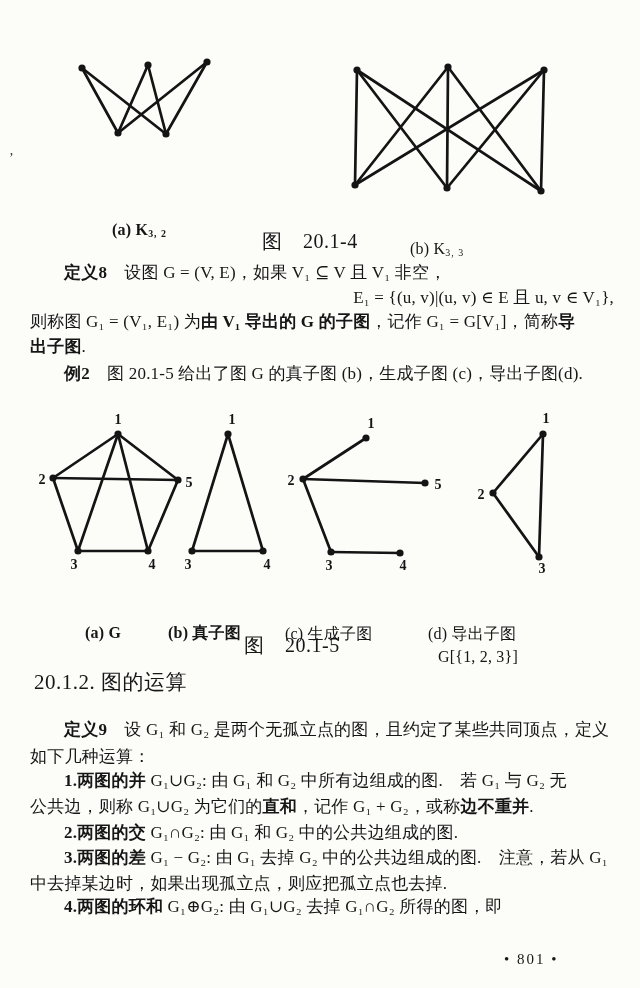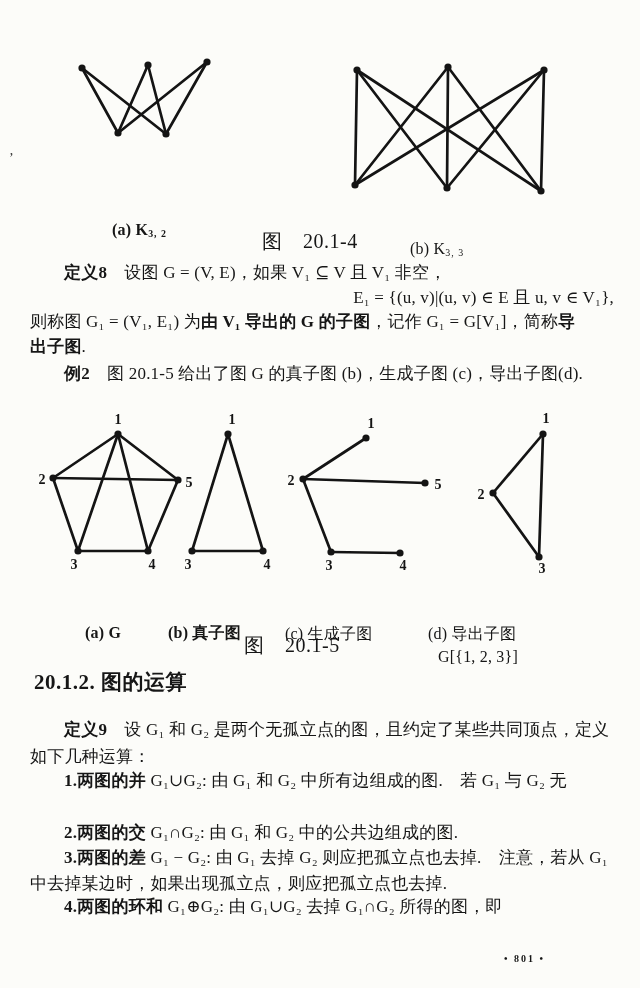--- a/index.html
+++ b/index.html
@@ -23,24 +23,24 @@
   }
   .col{left:30px;width:584px;}
   .indent{padding-left:34px;}
   .center{text-align:right;white-space:normal;}
   .b{font-weight:bold;}
   .sub{font-size:0.62em;vertical-align:-0.22em;letter-spacing:1px;}
   .figlabel{font-size:16px;margin-top:36px;}
   .caption{font-size:20px;letter-spacing:0.5px;}
   .section-heading{
     font-size:21px;
-    font-weight:bold;
+    font-weight:normal;
     letter-spacing:0.5px;
   }
-  .pagenum{font-size:10px;font-weight:bold;letter-spacing:2px;}
+  .pagenum{font-size:15px;font-weight:normal;letter-spacing:2px;}
   .stray{font-size:14px;color:#333;}
   .nlabel{
     font-family:"Liberation Serif","DejaVu Serif",serif;
     font-weight:bold;
     font-size:14px;
     fill:#141414;
     text-anchor:middle;
   }
 </style>
 </head>
@@ -158,20 +158,21 @@
   <div class="line figlabel" style="left:428px;top:587px"><span>(d) 导出子图</span></div>
   <div class="line figlabel" style="left:438px;top:610px"><span>G[{1, 2, 3}]</span></div>
   <div class="line caption" style="left:244px;top:634px"><span>图　20.1-5</span></div>
 
   <div class="line section-heading" style="left:34px;top:671px"><span>20.1.2. 图的运算</span></div>
 
   <div class="line col indent" style="top:719px"><span class="b">定义9</span><span>　设 G₁ 和 G₂ 是两个无孤立点的图，且约定了某些共同顶点，定义</span></div>
   <div class="line col" style="top:746px"><span>如下几种运算：</span></div>
 
   <div class="line col indent" style="top:770px"><span class="b">1.两图的并</span><span> G₁∪G₂: 由 G₁ 和 G₂ 中所有边组成的图.　若 G₁ 与 G₂ 无</span></div>
+  <div class="line col" style="top:796px"><span>公共边，则称 G₁∪G₂ 为它们的</span><span class="b">直和</span><span>，记作 G₁ + G₂，或称</span><span class="b">边不重并</span><span>.</span></div>
   <div class="line col indent" style="top:822px"><span class="b">2.两图的交</span><span> G₁∩G₂: 由 G₁ 和 G₂ 中的公共边组成的图.</span></div>
-  <div class="line col indent" style="top:847px"><span class="b">3.两图的差</span><span> G₁ − G₂: 由 G₁ 去掉 G₂ 则应把孤立点也去掉.　注意，若从 G₁</span></div>
+  <div class="line col indent" style="top:847px"><span class="b">3.两图的差</span><span> G₁ − G₂: 由 G₁ 去掉 G₂ 中的公共边组成的图.　注意，若从 G₁</span></div>
   <div class="line col" style="top:873px"><span>中去掉某边时，如果出现孤立点，则应把孤立点也去掉.</span></div>
   <div class="line col indent" style="top:896px"><span class="b">4.两图的环和</span><span> G₁⊕G₂: 由 G₁∪G₂ 去掉 G₁∩G₂ 所得的图，即</span></div>
 
   <div class="line pagenum" style="left:504px;top:948px"><span>• 801 •</span></div>
 
 </div>
 
 </body></html>

